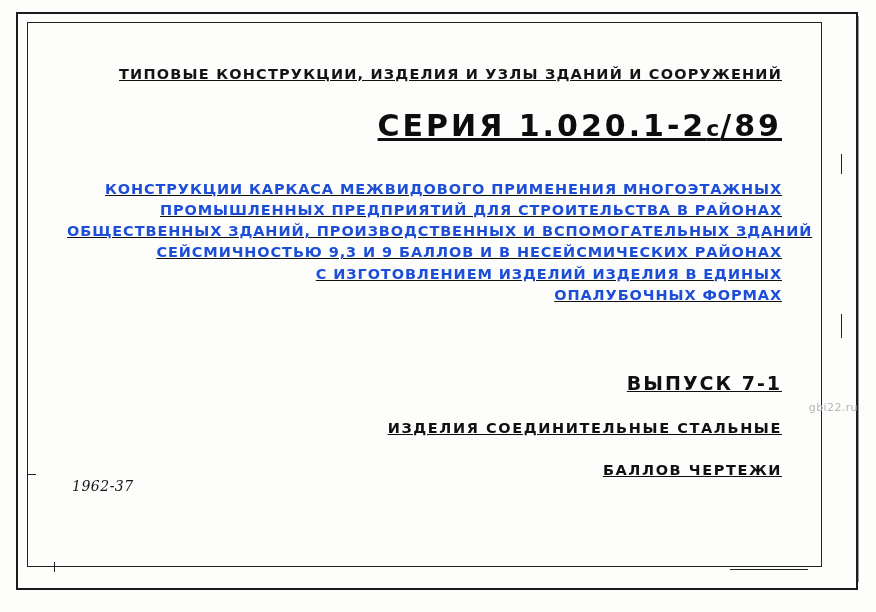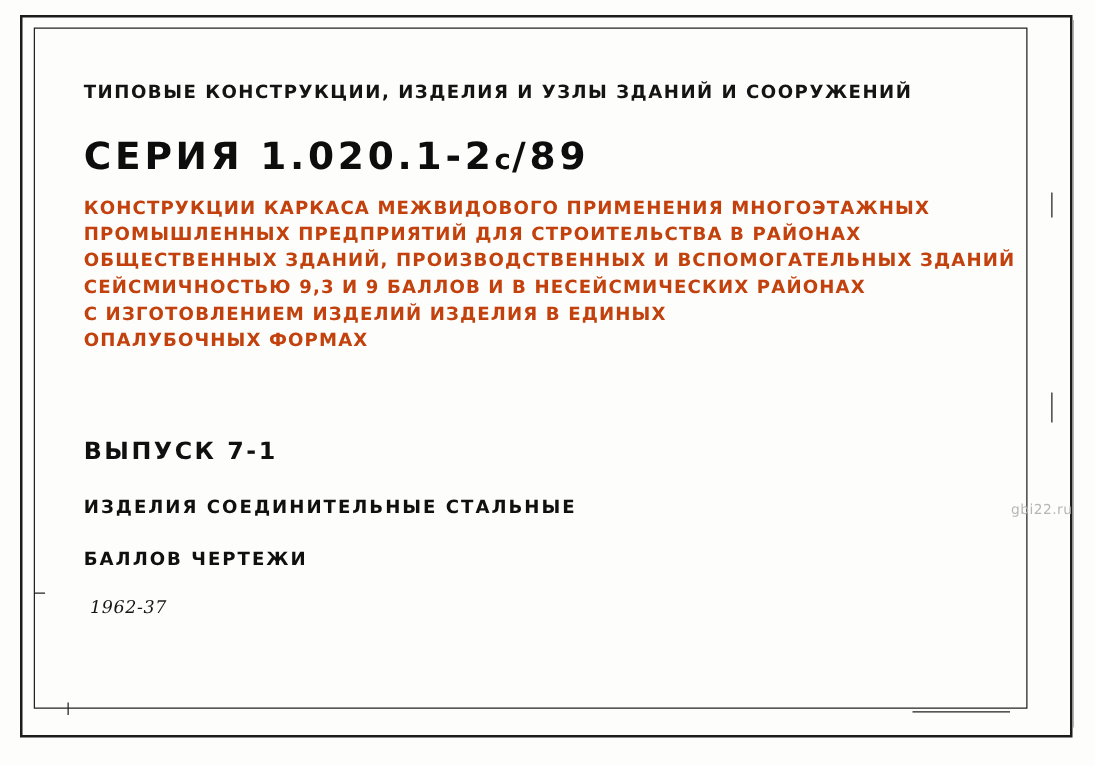--- a/index.html
+++ b/index.html
@@ -63,21 +63,22 @@
   .tick-bottom-2 { right: 48px; bottom: 18px; width: 78px; height: 1px; }
 
   .content {
     position: absolute;
     left: 27px;
     top: 22px;
     width: 795px;
     height: 545px;
     box-sizing: border-box;
     padding: 26px 40px 0 40px;
-    text-align: left;
+    text-align: right;
+    text-decoration: underline;
   }
 
   .heading-top {
     font-size: 14.5px;
     letter-spacing: 1.2px;
     font-weight: 600;
     margin-top: 18px;
     color: #141414;
     white-space: nowrap;
   }
@@ -88,26 +89,26 @@
     font-weight: 700;
     margin-top: 26px;
     color: #0d0d0d;
   }
   .series-title .small-c {
     font-size: 22px;
     letter-spacing: 1px;
   }
 
   .description {
-    margin-top: 14px;
+    margin-top: 36px;
     font-size: 14.5px;
     line-height: 1.46;
     letter-spacing: 0.9px;
     font-weight: 600;
-    color: #c2410c;
+    color: #1d4ed8;
   }
   .description div { white-space: nowrap; }
 
   .issue {
     margin-top: 66px;
     font-size: 19px;
     letter-spacing: 2px;
     font-weight: 600;
   }
   .issue-sub {

